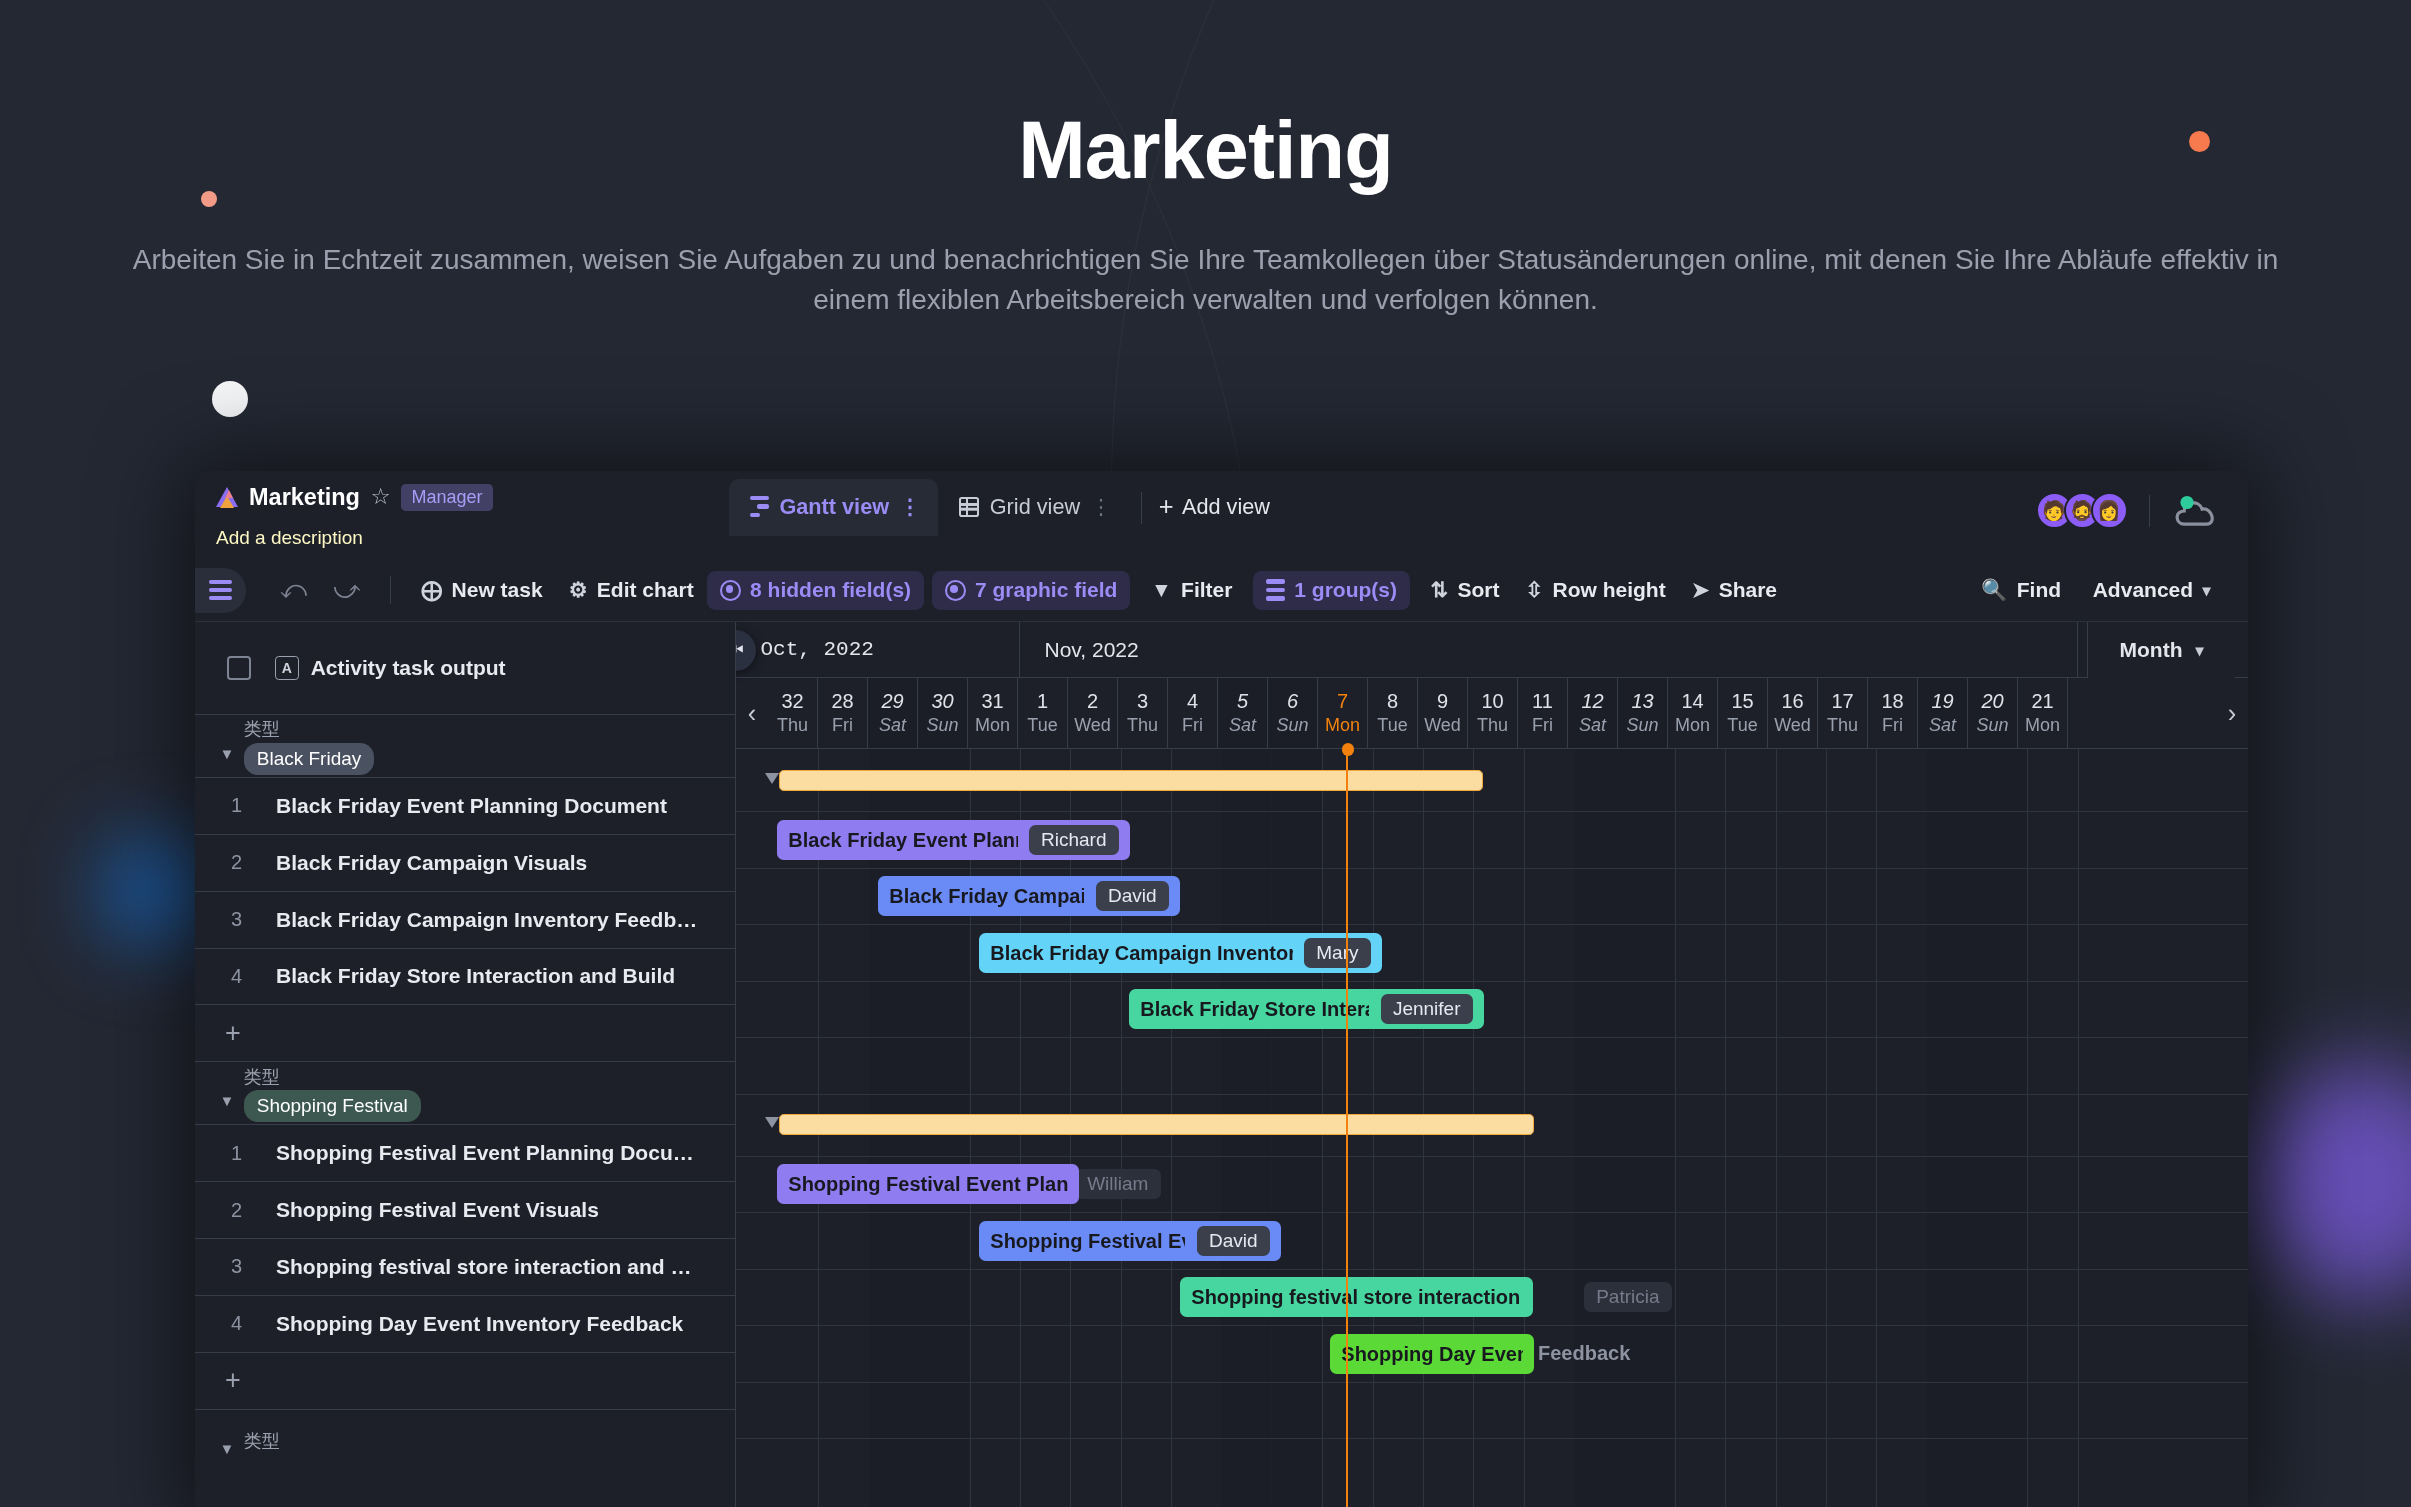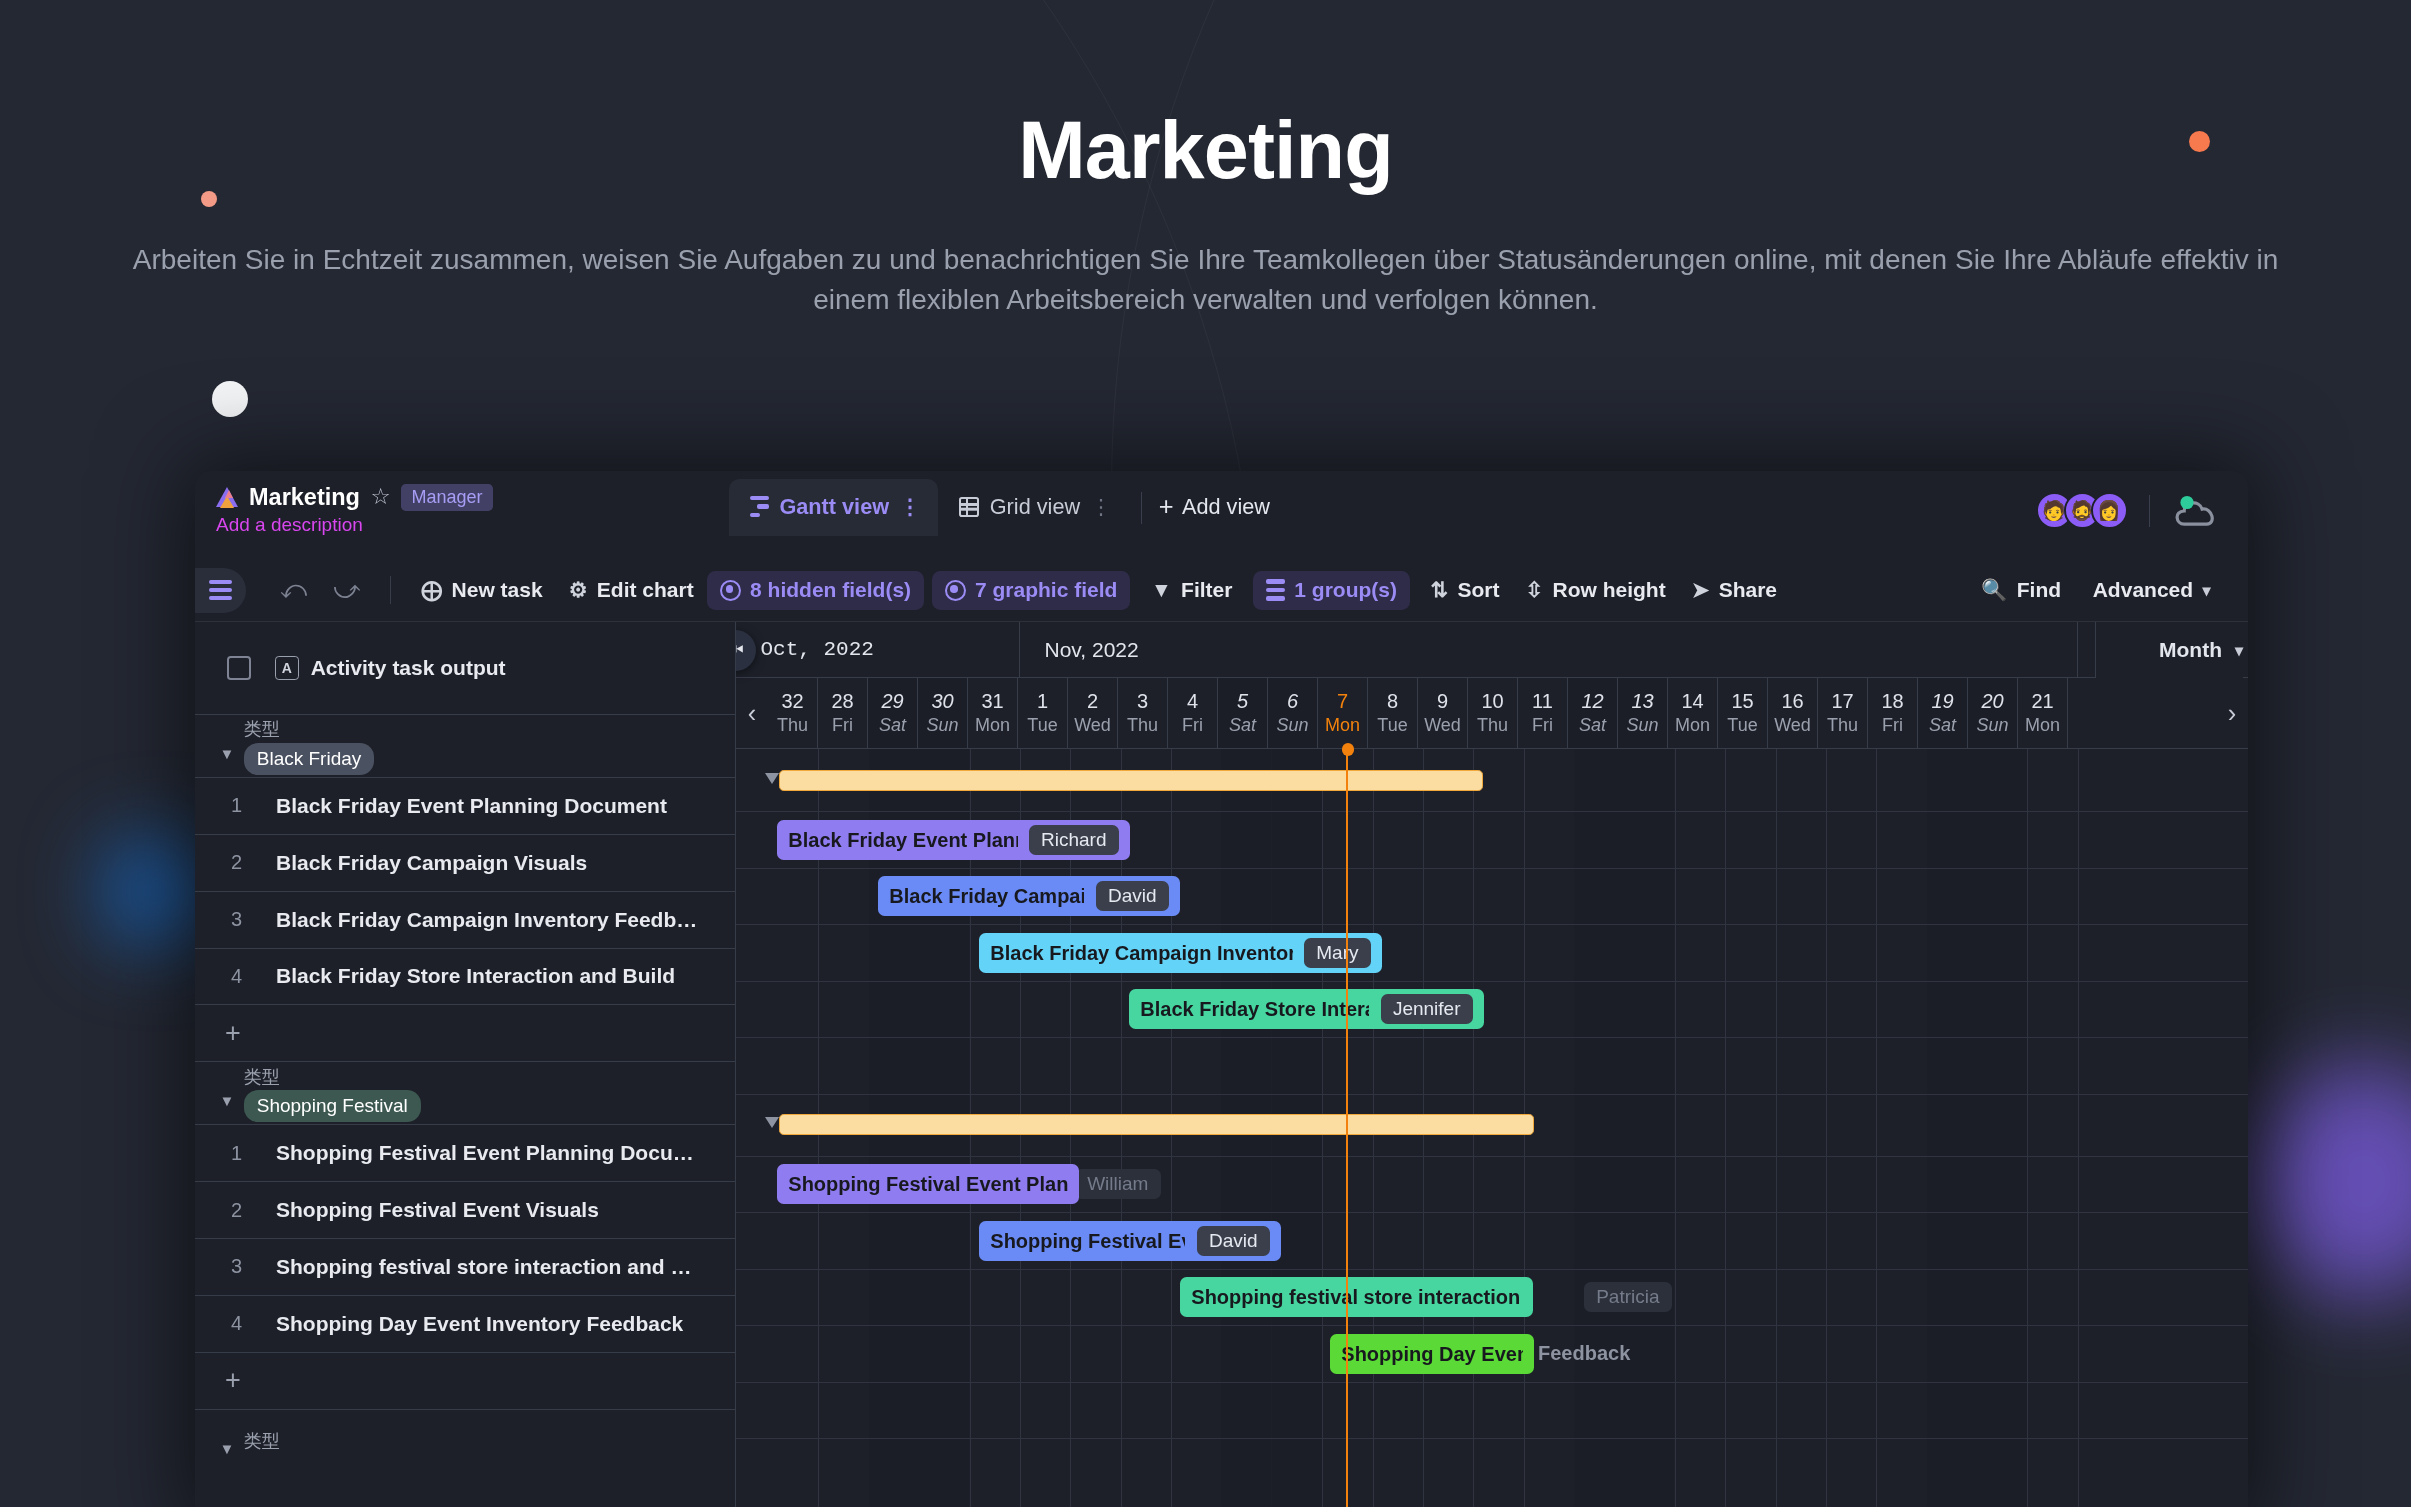--- a/index.html
+++ b/index.html
@@ -64,21 +64,21 @@
     left: 8.5px; top: 2.8px;
     border-left: 4.7px solid transparent; border-right: 4.7px solid transparent;
     border-bottom: 8.5px solid #ec7f8e;
   }
   .proj-name { font-size: 23.5px; font-weight: bold; color: #fff; }
   .star { font-size: 22.6px; color: #b9bfcc; line-height: 1; }
   .badge-manager {
     background: #434066; color: #a89df5; font-size: 18px;
     padding: 2.8px 10.4px; border-radius: 4.7px;
   }
-  .proj-desc { margin-top: 3px; font-size: 19px; color: #d946ef; }
+  .proj-desc { margin-top: 16px; font-size: 19px; color: #fef9c3; }
 
   .view-tabs { display: flex; align-items: flex-start; margin-left: 26px; padding-top: 7.5px; }
   .vtab {
     display: flex; align-items: center; gap: 10.4px;
     padding: 15px 17px 16px 21px; border-radius: 10.4px 10.4px 0 0;
     font-size: 21.7px; color: #c8ccd6;
   }
   .vtab.active { background: #272b36; color: #9b8cf5; font-weight: 600; }
   .vtab .dots { color: #6f7585; font-size: 21px; letter-spacing: 0.9px; line-height: .85; }
   .vtab.active .dots { color: #9b8cf5; }
@@ -196,23 +196,23 @@
   .day .dwk { font-size: 18px; color: #9aa0ad; }
   .day.today .dnum, .day.today .dwk { color: #f2820d; }
   .day.weekend { background: #1b1e27; font-style: italic; }
   .nav-prev, .nav-next {
     position: absolute; top: 0; height: 71px; width: 32px; display: flex; align-items: center; justify-content: center;
     color: #c9cdd7; font-size: 25.4px; z-index: 5;
   }
   .nav-prev { left: 0; }
   .nav-next { right: 0; }
   .month-ctl {
-    position: absolute; right: 5px; top: 0; width: 148px; height: 56px;
+    position: absolute; right: 13px; top: 0; width: 148px; height: 56px;
     border-left: 0.9px solid #373c49;
-    display: flex; align-items: center; justify-content: flex-end; gap: 13px;
+    display: flex; align-items: center; justify-content: center; gap: 13px;
     font-size: 21px; color: #e3e6ec; font-weight: bold; z-index: 7; background: #1d2029;
   }
   .chev { font-size: 16px; color: #c9cdd7; }
 
   
   .chart { position: relative; height: 776px; }
   .vgrid { position: absolute; top: 0; bottom: 0; width: 0.9px; background: #2f3440; }
   .wkshade { position: absolute; top: 0; bottom: 0; width: 50px; background: #1b1e27; }
   .hline { position: absolute; left: 0; right: 0; height: 0.9px; background: #2f3440; }
   .today-line { position: absolute; top: 0; bottom: 0; width: 2.4px; background: #f2820d; z-index: 4; }

